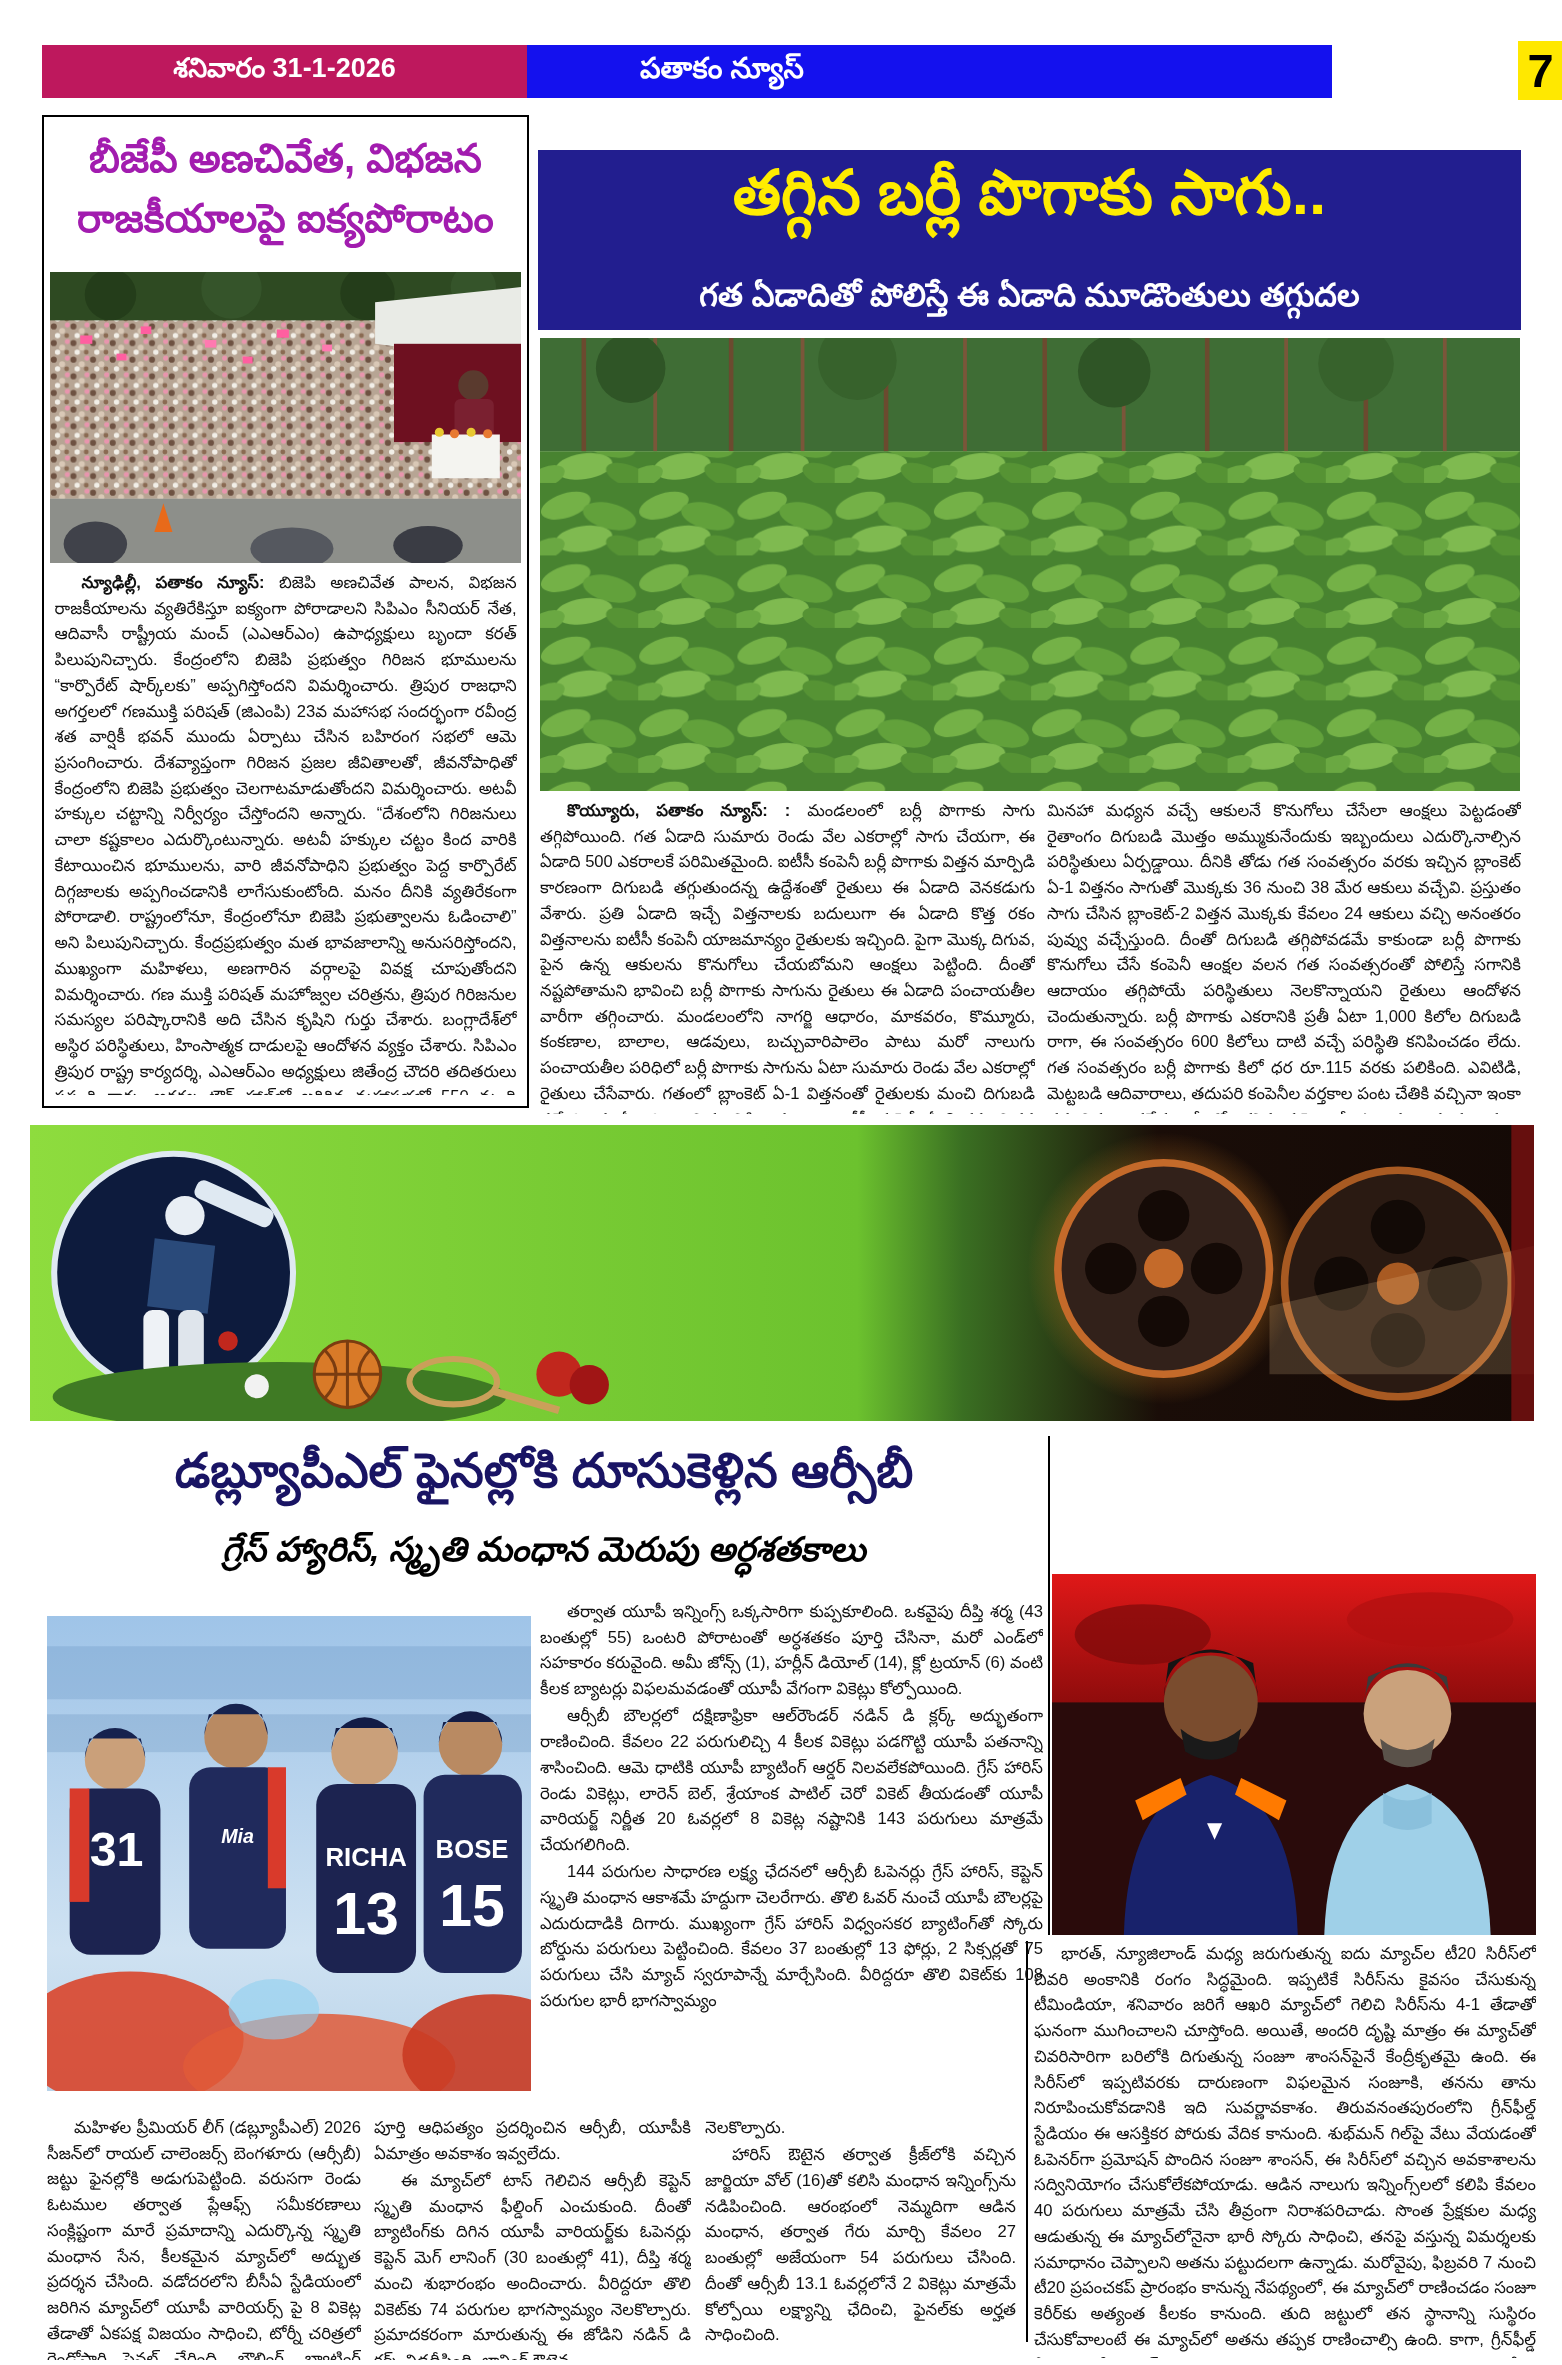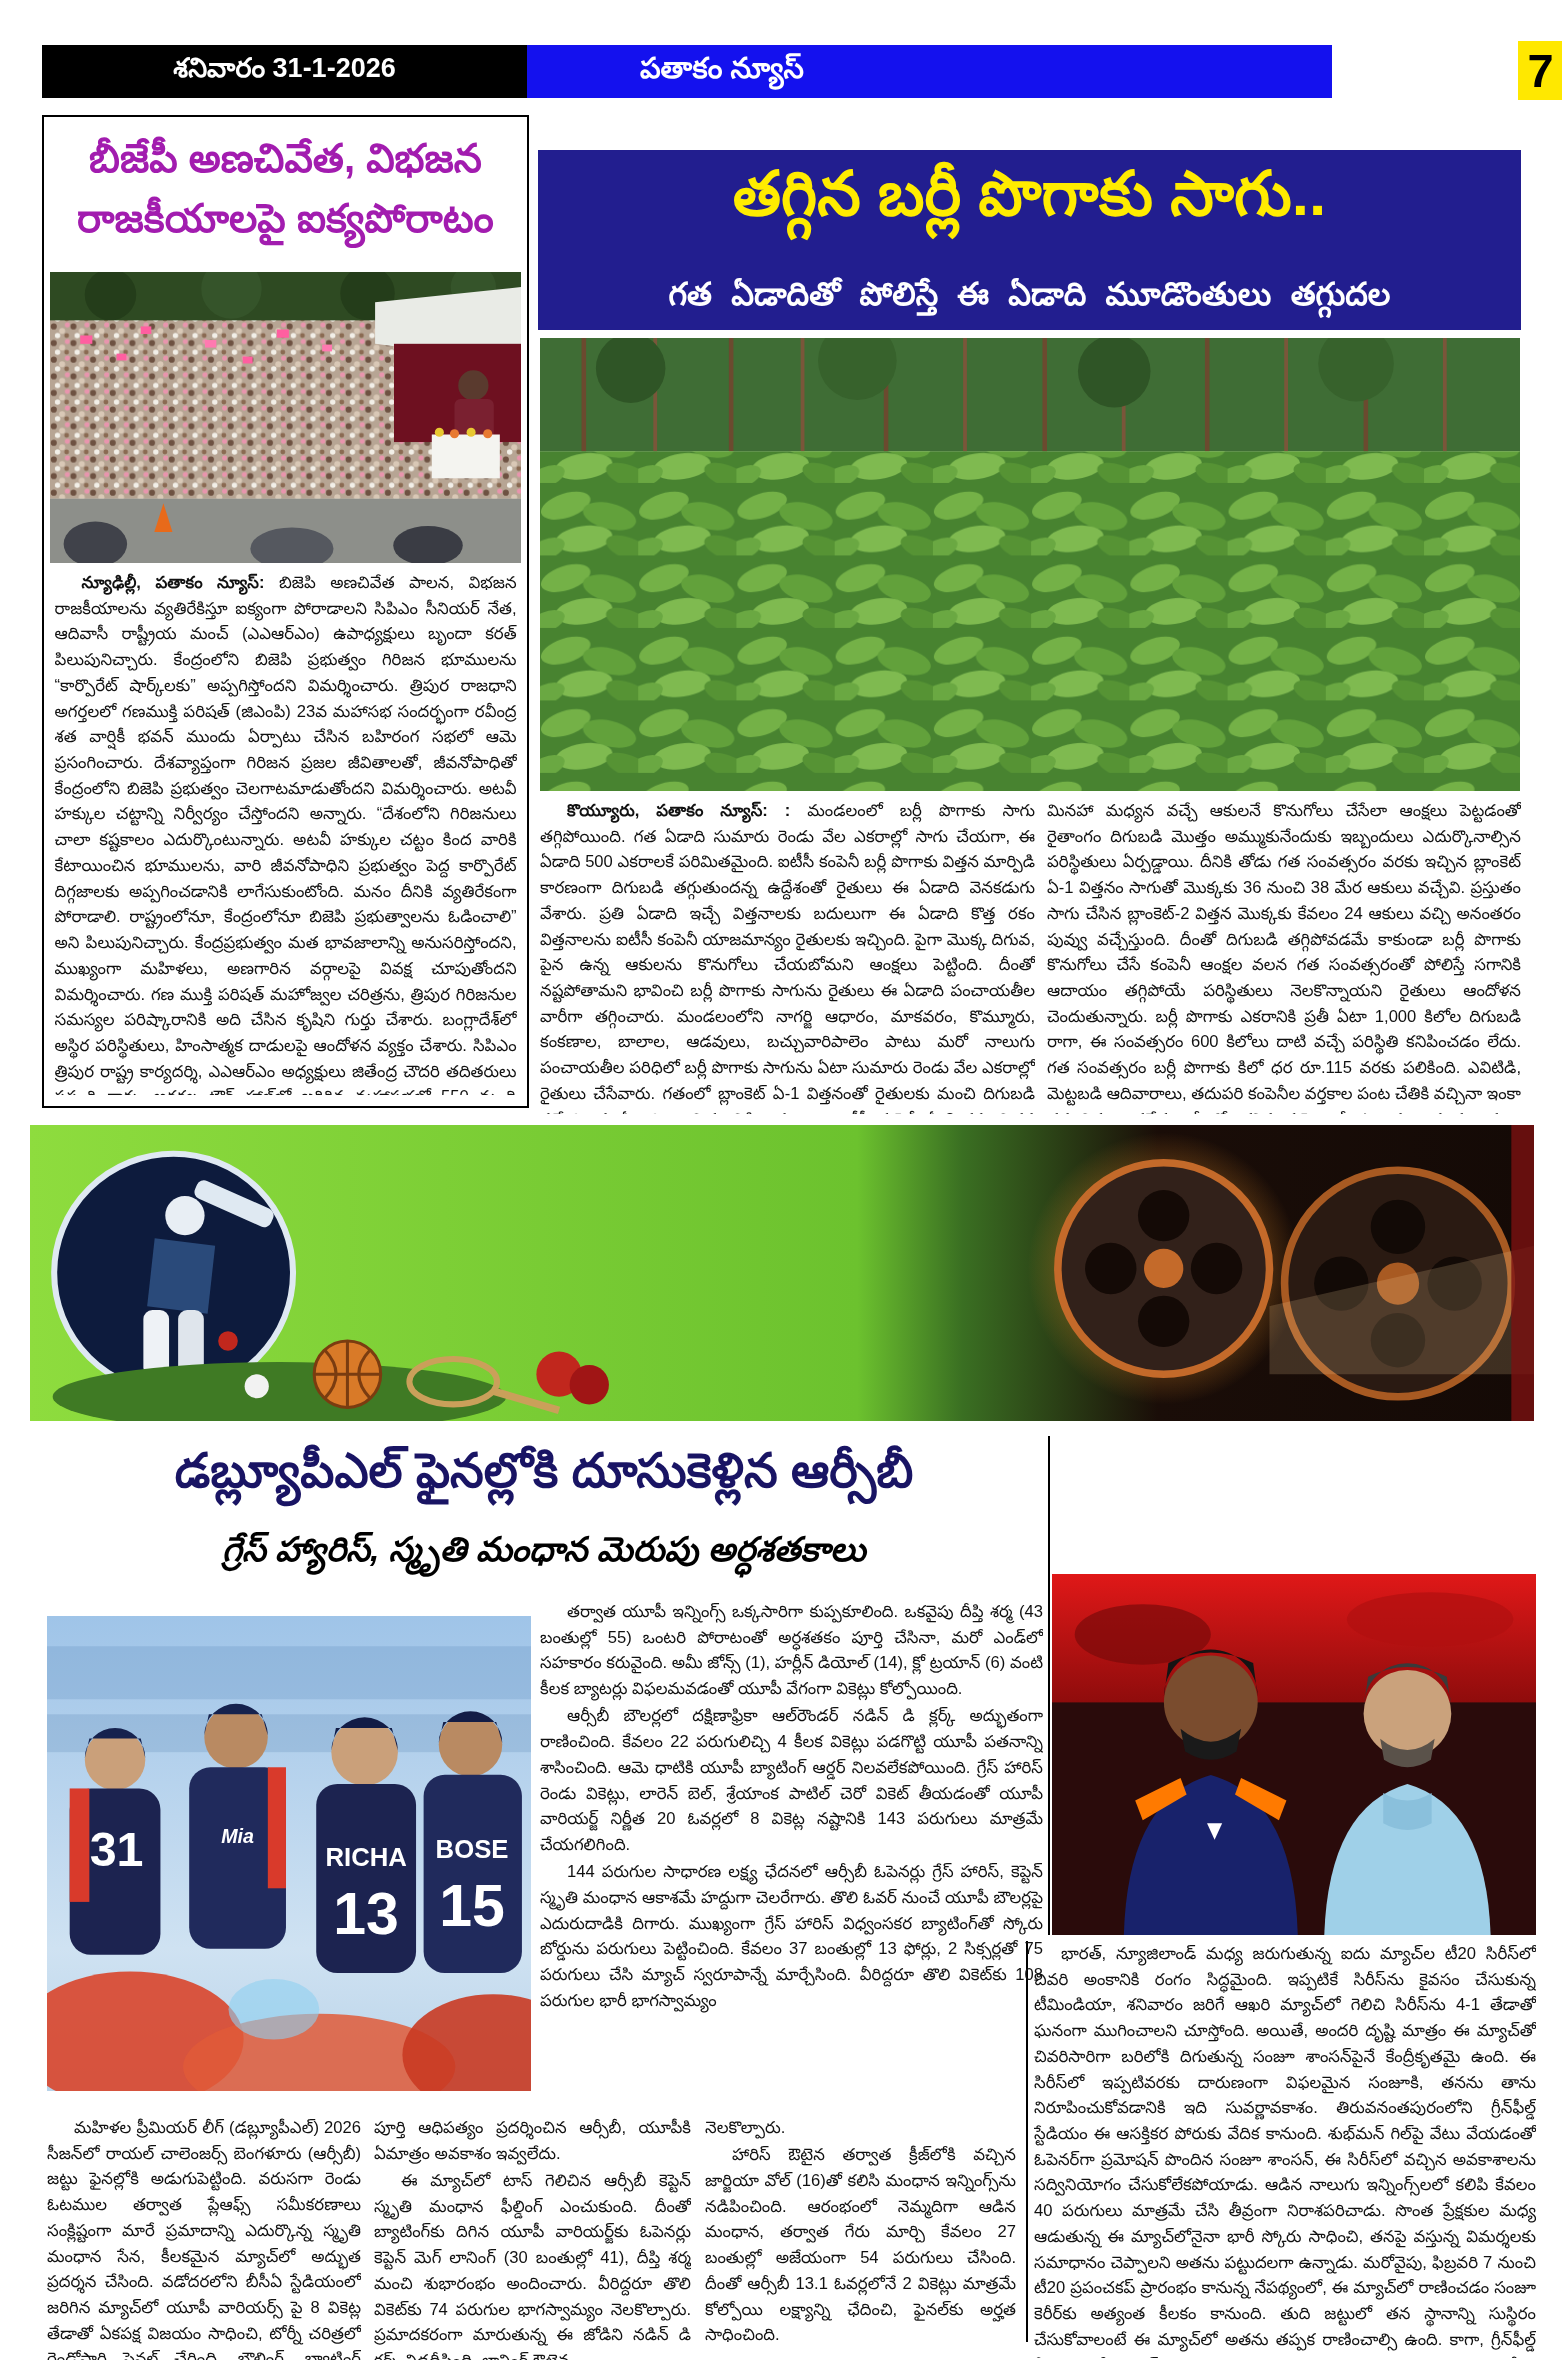--- a/index.html
+++ b/index.html
@@ -1,20 +1,20 @@
 <!DOCTYPE html>
 <html style="font-size:12px"><head>
 <meta charset="utf-8">
 <style>
   html,body{margin:0;padding:0;background:#e9e9e9;}
   .page{position:relative;width:1562px;height:2366px;background:#ffffff;
         font-family:"Liberation Sans","DejaVu Sans",sans-serif;color:#111;overflow:hidden;}
   .abs{position:absolute;}
   
-  .hdr-date{left:42px;top:45px;width:485px;height:53px;background:#000000;
+  .hdr-date{left:42px;top:45px;width:485px;height:53px;background:#be185d;
             display:flex;align-items:center;justify-content:center;
             color:#fff;font-size:27px;font-weight:bold;}
   .hdr-masthead{left:527px;top:45px;width:805px;height:53px;background:#1411ee;
             display:flex;align-items:center;color:#fff;font-size:29px;font-weight:bold;
             padding-left:113px;box-sizing:border-box;}
   .hdr-pagenum{left:1518px;top:41px;width:45px;height:59px;background:#ffe800;
             display:flex;align-items:center;justify-content:center;
             color:#000;font-size:47px;font-weight:bold;}
   
   .bodytext{font-size:16.6px;line-height:1.55;text-align:justify;overflow:hidden;}
@@ -24,21 +24,21 @@
   
   .bjp-box{left:42px;top:115px;width:483px;height:989px;border:2.3px solid #000;background:#fff;}
   .bjp-headline{left:0;top:10.6px;width:100%;text-align:center;font-size:40px;line-height:1.5;
                 font-weight:bold;color:#a21caf;}
   .bjp-photo{left:6px;top:155px;width:471px;height:291px;}
   .bjp-body{left:10.6px;top:453px;width:462px;height:525px;}
   
   .tob-box{left:538px;top:150px;width:983px;height:180px;background:#221e8f;
            display:flex;flex-direction:column;align-items:center;justify-content:center;gap:36px;}
   .tob-title{color:#ffec00;font-size:62px;font-weight:bold;line-height:1.1;text-align:center;}
-  .tob-sub{color:#ffffff;font-size:32px;font-weight:bold;margin-top:13.6px;text-align:center;font-family:Liberation Mono, monospace;}
+  .tob-sub{color:#ffffff;font-size:32px;font-weight:bold;margin-top:13.6px;text-align:center;}
   .tob-photo{left:540px;top:338px;width:980px;height:453px;}
   .tob-col1{left:540px;top:798px;width:495px;height:316px;}
   .tob-col2{left:1047px;top:798px;width:474px;height:316px;}
   
   .banner{left:30px;top:1125px;width:1504px;height:296px;overflow:hidden;}
   .banner-title{left:30px;top:1125px;width:1504px;height:296px;display:flex;align-items:center;
                 justify-content:center;padding-right:249px;box-sizing:border-box;
                 font-size:119px;font-weight:bold;color:#1e3ed8;white-space:nowrap;
                 -webkit-text-stroke:3px #ffffff;
                 text-shadow:-3px -3px 0 #fff,3px -3px 0 #fff,-3px 3px 0 #fff,3px 3px 0 #fff,

